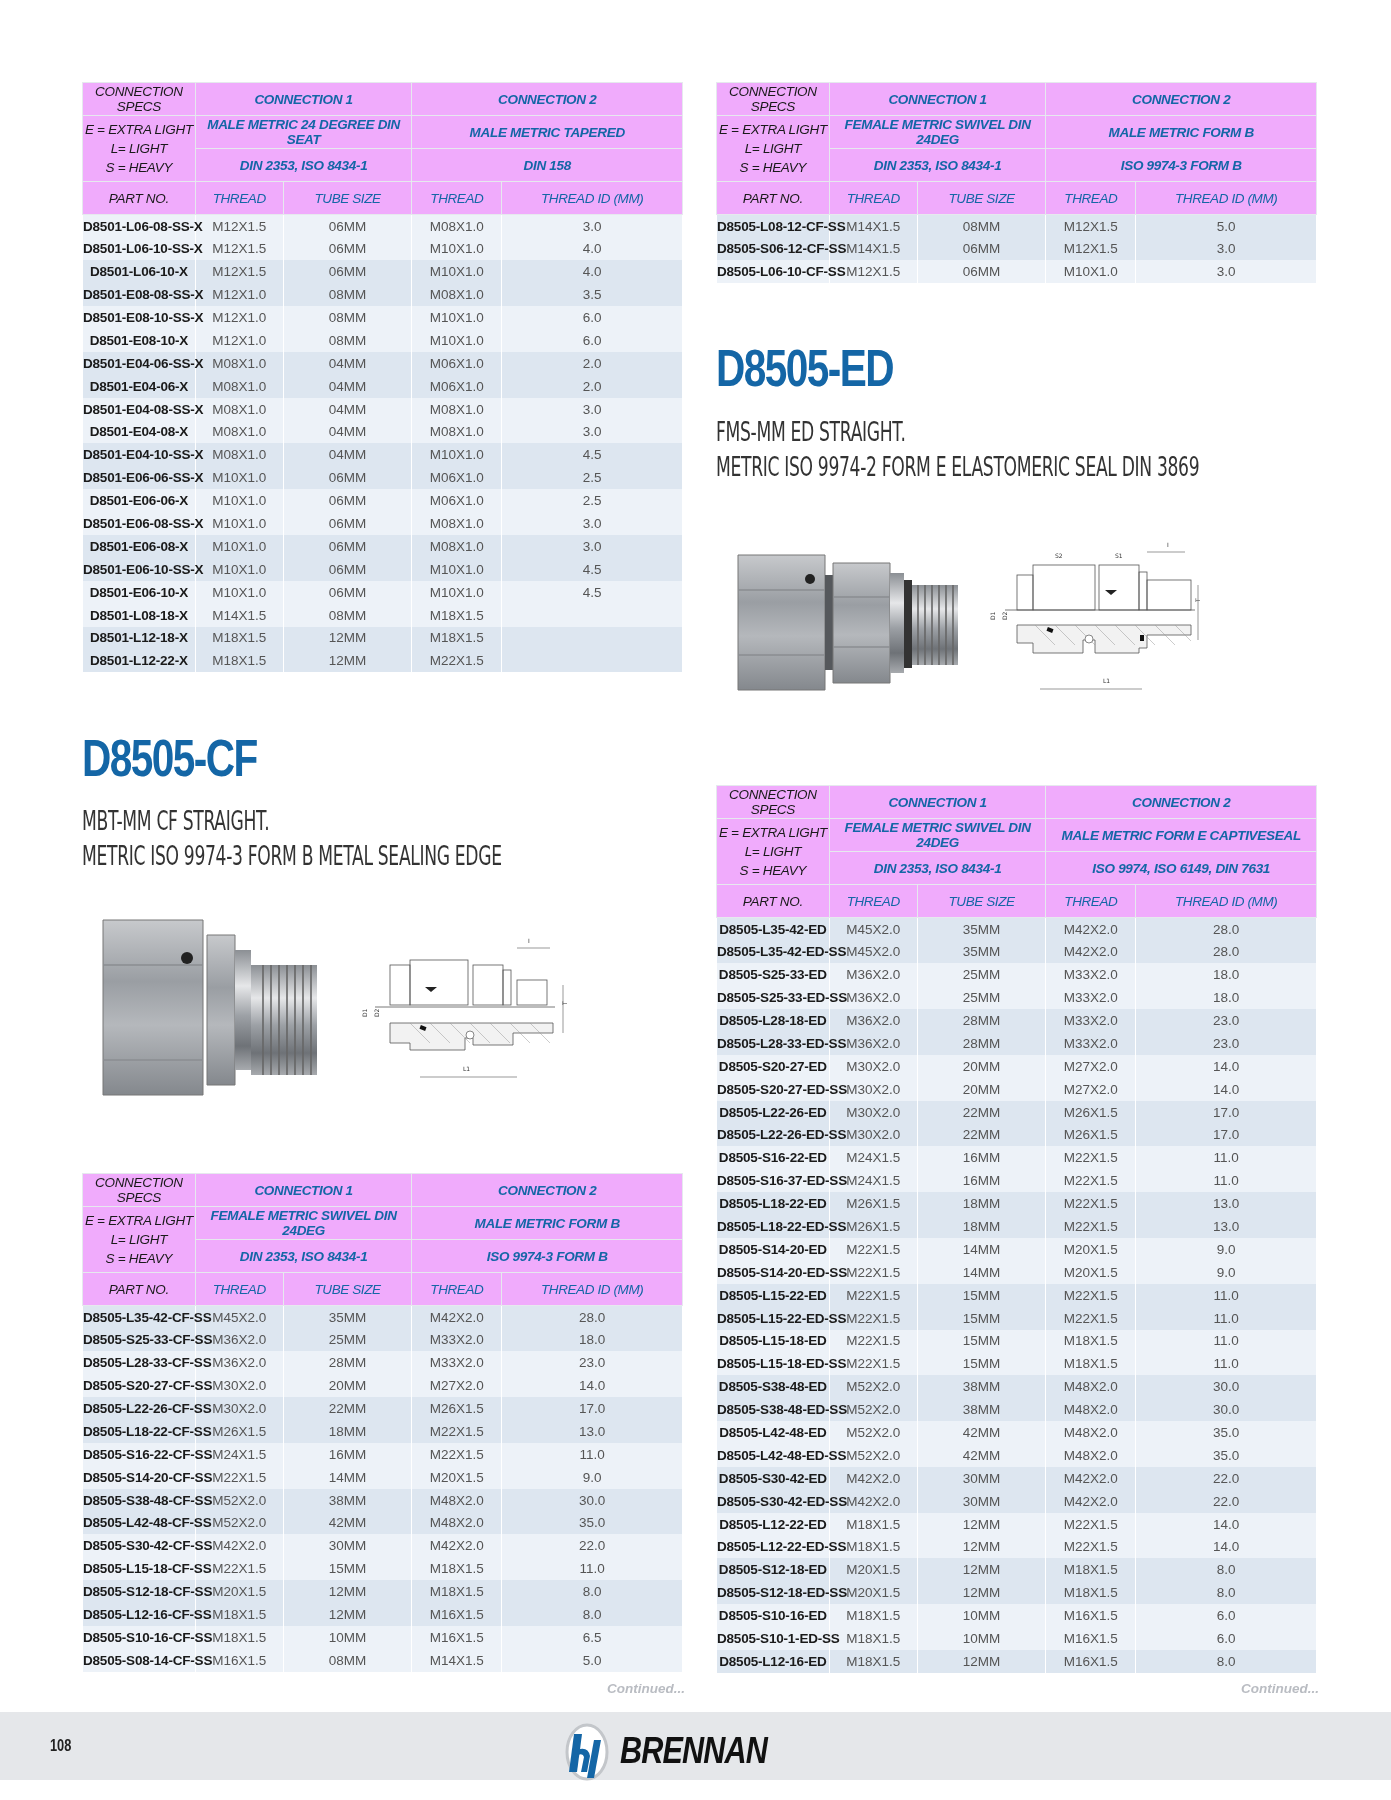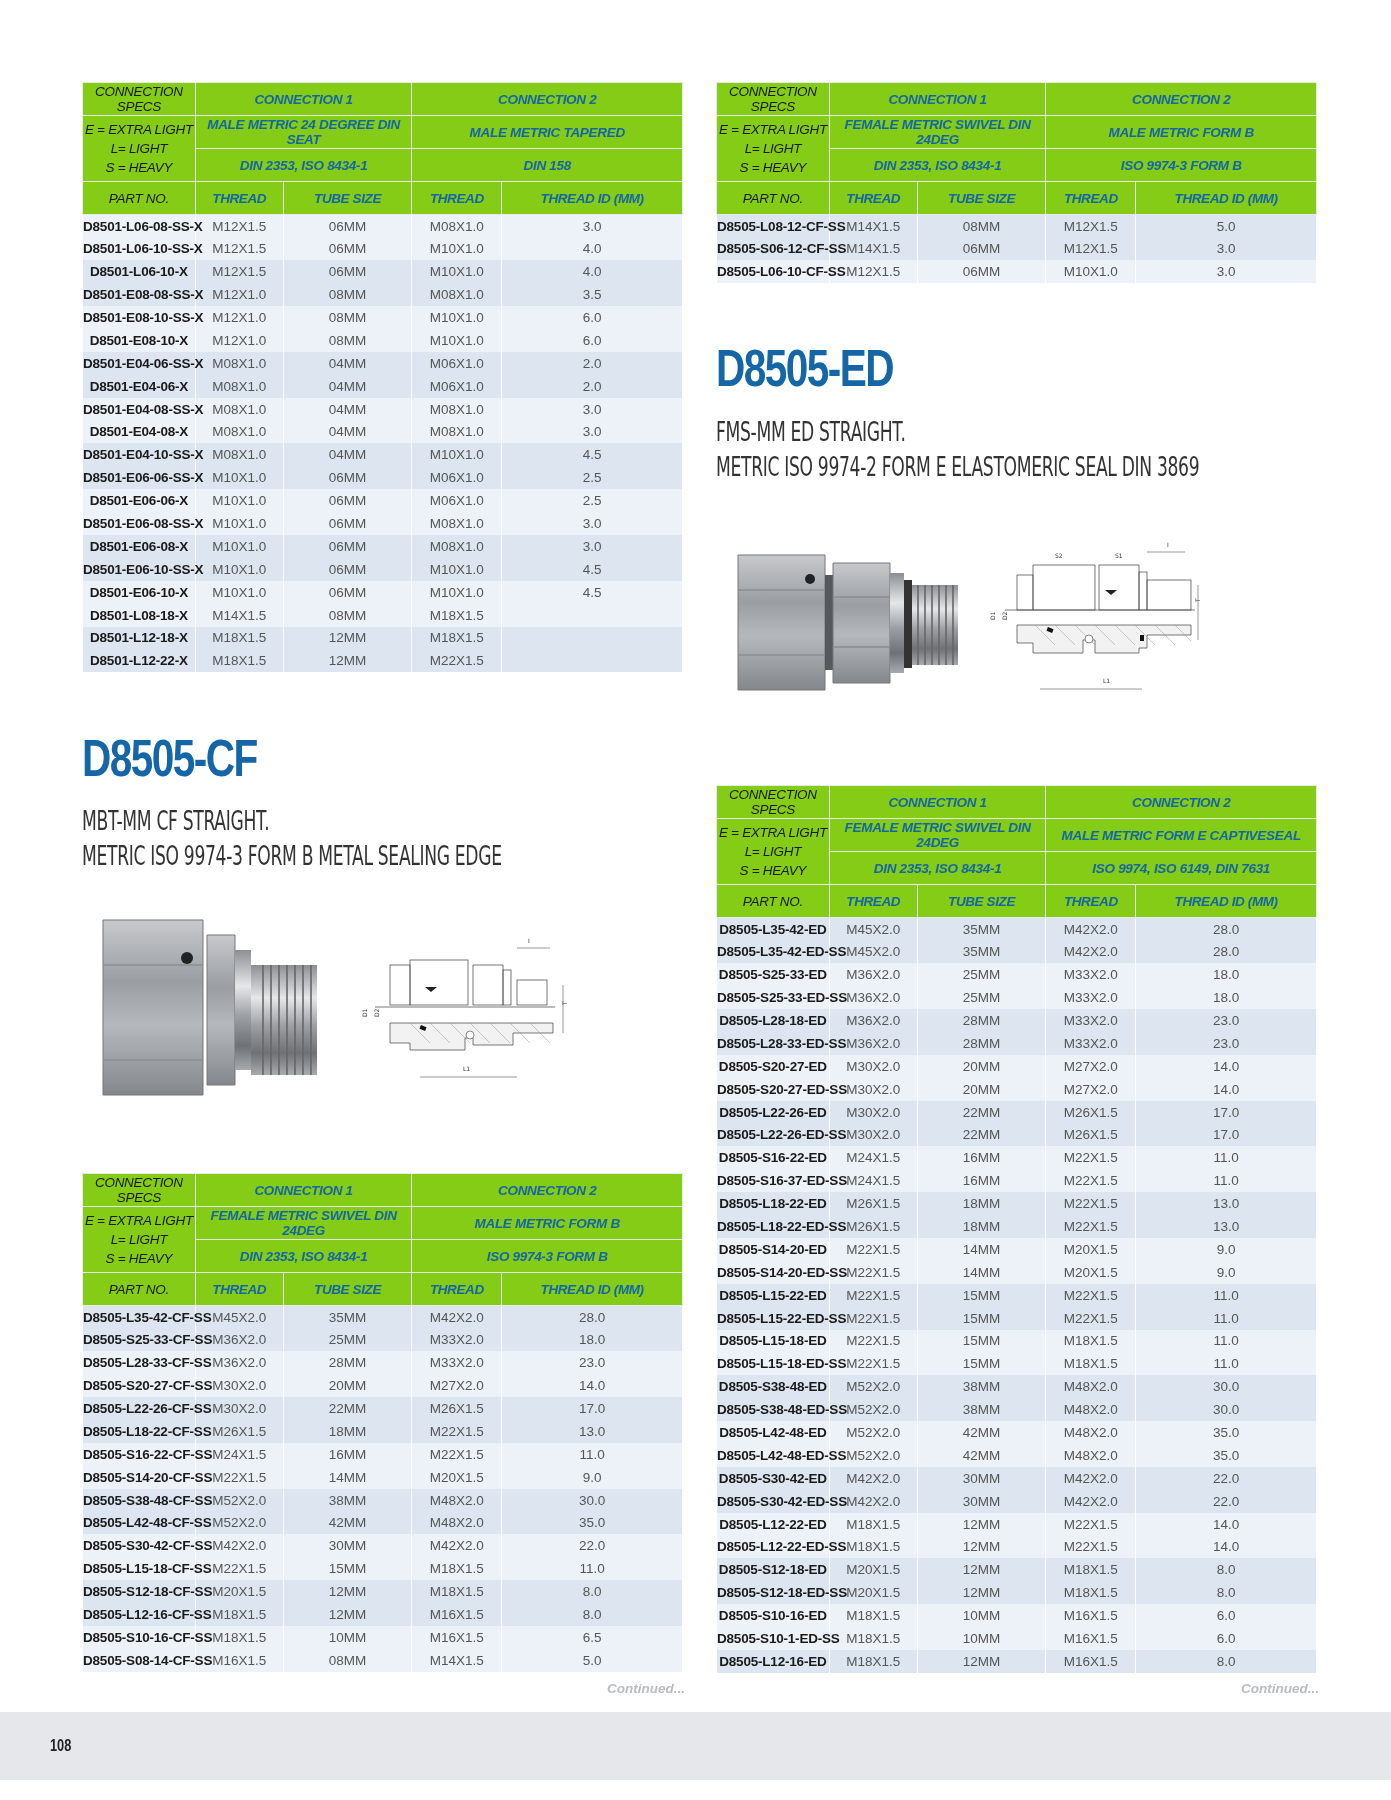--- a/index.html
+++ b/index.html
@@ -3,22 +3,22 @@
 <meta charset="utf-8">
 <style>
   * { box-sizing: border-box; margin: 0; padding: 0; }
   html, body { width: 1391px; height: 1800px; background: #ffffff; overflow: hidden; }
   body { position: relative; font-family: "Liberation Sans", sans-serif; color: #222; }
 
   .spec-table { position: absolute; border-collapse: collapse; table-layout: fixed; font-family: "Liberation Sans", sans-serif; }
   .spec-table td, .spec-table th { border: 1px solid #e6e9ee; text-align: center; vertical-align: middle; padding: 0; }
   .spec-table .hdr-dark { font-style: italic; font-weight: normal; color: #1a1a1a; font-size: 13.5px; letter-spacing: -0.3px; font-family: "Liberation Sans Narrow", "Liberation Sans", sans-serif; }
   .spec-table .hdr-blue { font-style: italic; color: #1466a6; font-size: 13.5px; letter-spacing: -0.3px; }
-  .spec-table .hdr-blue-bold { font-style: italic; font-weight: bold; color: #1466a6; font-size: 13.5px; letter-spacing: -0.4px; }
-  .spec-table .hdr-row { height: 33px; background: #84cc16; }
+  .spec-table .hdr-blue-bold { font-style: italic; font-weight: normal; color: #1466a6; font-size: 13.5px; letter-spacing: -0.4px; }
+  .spec-table .hdr-row { height: 33px; background: #f0abfc; }
   .spec-table .legend { line-height: 19px; }
   .spec-table tbody td { height: 22.9px; font-size: 13.5px; color: #555; font-weight: normal; border-top: none; border-bottom: none; }
   .spec-table tbody td.part { font-weight: bold; color: #1a1a1a; font-size: 13.5px; letter-spacing: -0.2px; white-space: nowrap; }
   .spec-table tbody tr.band-a td { background: #dde6f0; }
   .spec-table tbody tr.band-b td { background: #edf2f8; }
   .spec-table tbody td { border-left: 1px solid #ffffff; border-right: 1px solid #ffffff; }
 
   .product-title { position: absolute; font-family: "Liberation Sans", sans-serif; font-weight: bold; color: #1466a6; font-size: 52px; letter-spacing: -2px; transform: scaleX(0.78); transform-origin: left top; }
   .product-desc { position: absolute; font-family: "DejaVu Sans", sans-serif; font-weight: normal; color: #333; font-size: 26px; line-height: 35px; letter-spacing: -0.5px; transform: scaleX(0.66); transform-origin: left top; white-space: nowrap; text-transform: uppercase; }
 
@@ -828,13 +828,22 @@
         <td>08MM</td>
         <td>M14X1.5</td>
         <td>5.0</td>
       </tr>
     </tbody>
   </table>
 <div class="continued" style="left:607px; top:1681px;">Continued...</div>
 
 <div class="footer">
   <div class="page-num">108</div>
+  <div class="logo">
+    <svg width="58" height="60" viewBox="0 0 58 60" style="position:absolute; left:0; top:0;">
+      <ellipse cx="27" cy="30" rx="20" ry="27" fill="#ffffff" stroke="#c3c6ca" stroke-width="3"></ellipse>
+      <path d="M14 12 L22 12 L17 50 L9 50 Z" fill="#1466a6"></path>
+      <path d="M17 28 Q28 24 30 34 L27 50 L21 50 L24 35 Q23 31 18 33 Z" fill="#1466a6"></path>
+      <path d="M34 18 L41 18 L34 56 L27 56 Z" fill="#1466a6"></path>
+    </svg>
+    <div class="brand-text">BRENNAN</div>
+  </div>
 </div>
 
 </body></html>

